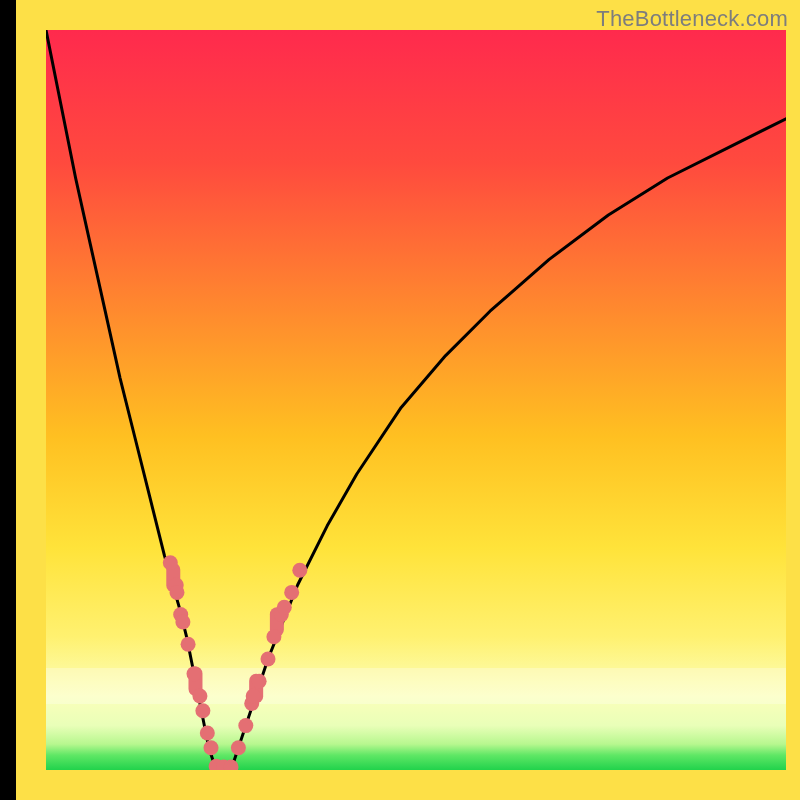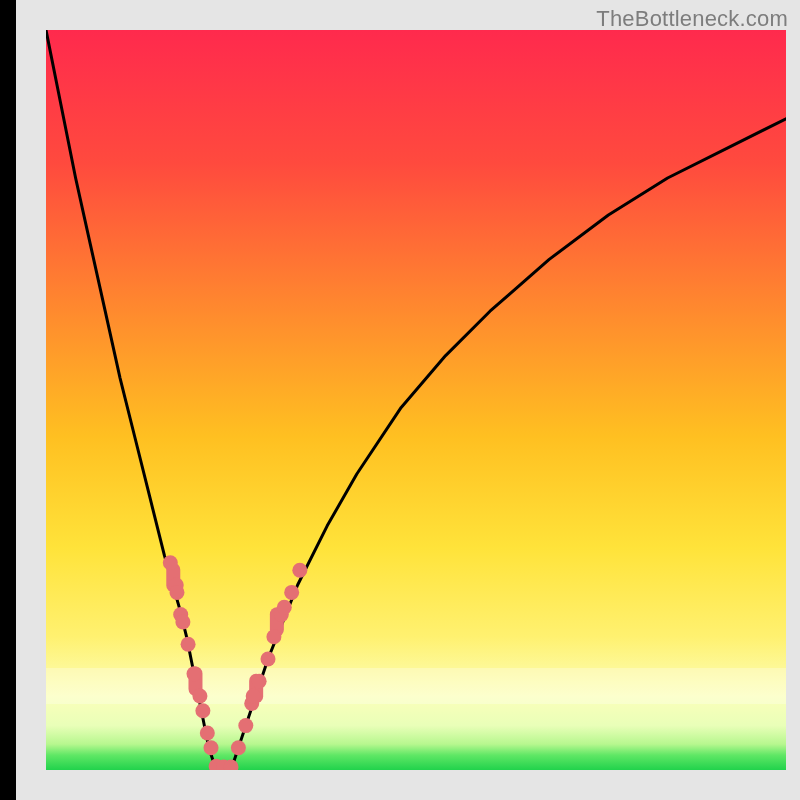--- a/index.html
+++ b/index.html
@@ -7,21 +7,21 @@
     padding: 0;
     width: 800px;
     height: 800px;
     overflow: hidden;
     background: #000;
     font-family: Arial, Helvetica, sans-serif;
   }
   .frame {
     position: absolute;
     inset: 0;
-    background: #e5e5e5;
+    background: #fde047;
     margin-left: 16px;
   }
   .plot {
     position: absolute;
     
     left: 30px;
     top: 30px;
     width: 740px;
     height: 740px;
     overflow: hidden;

